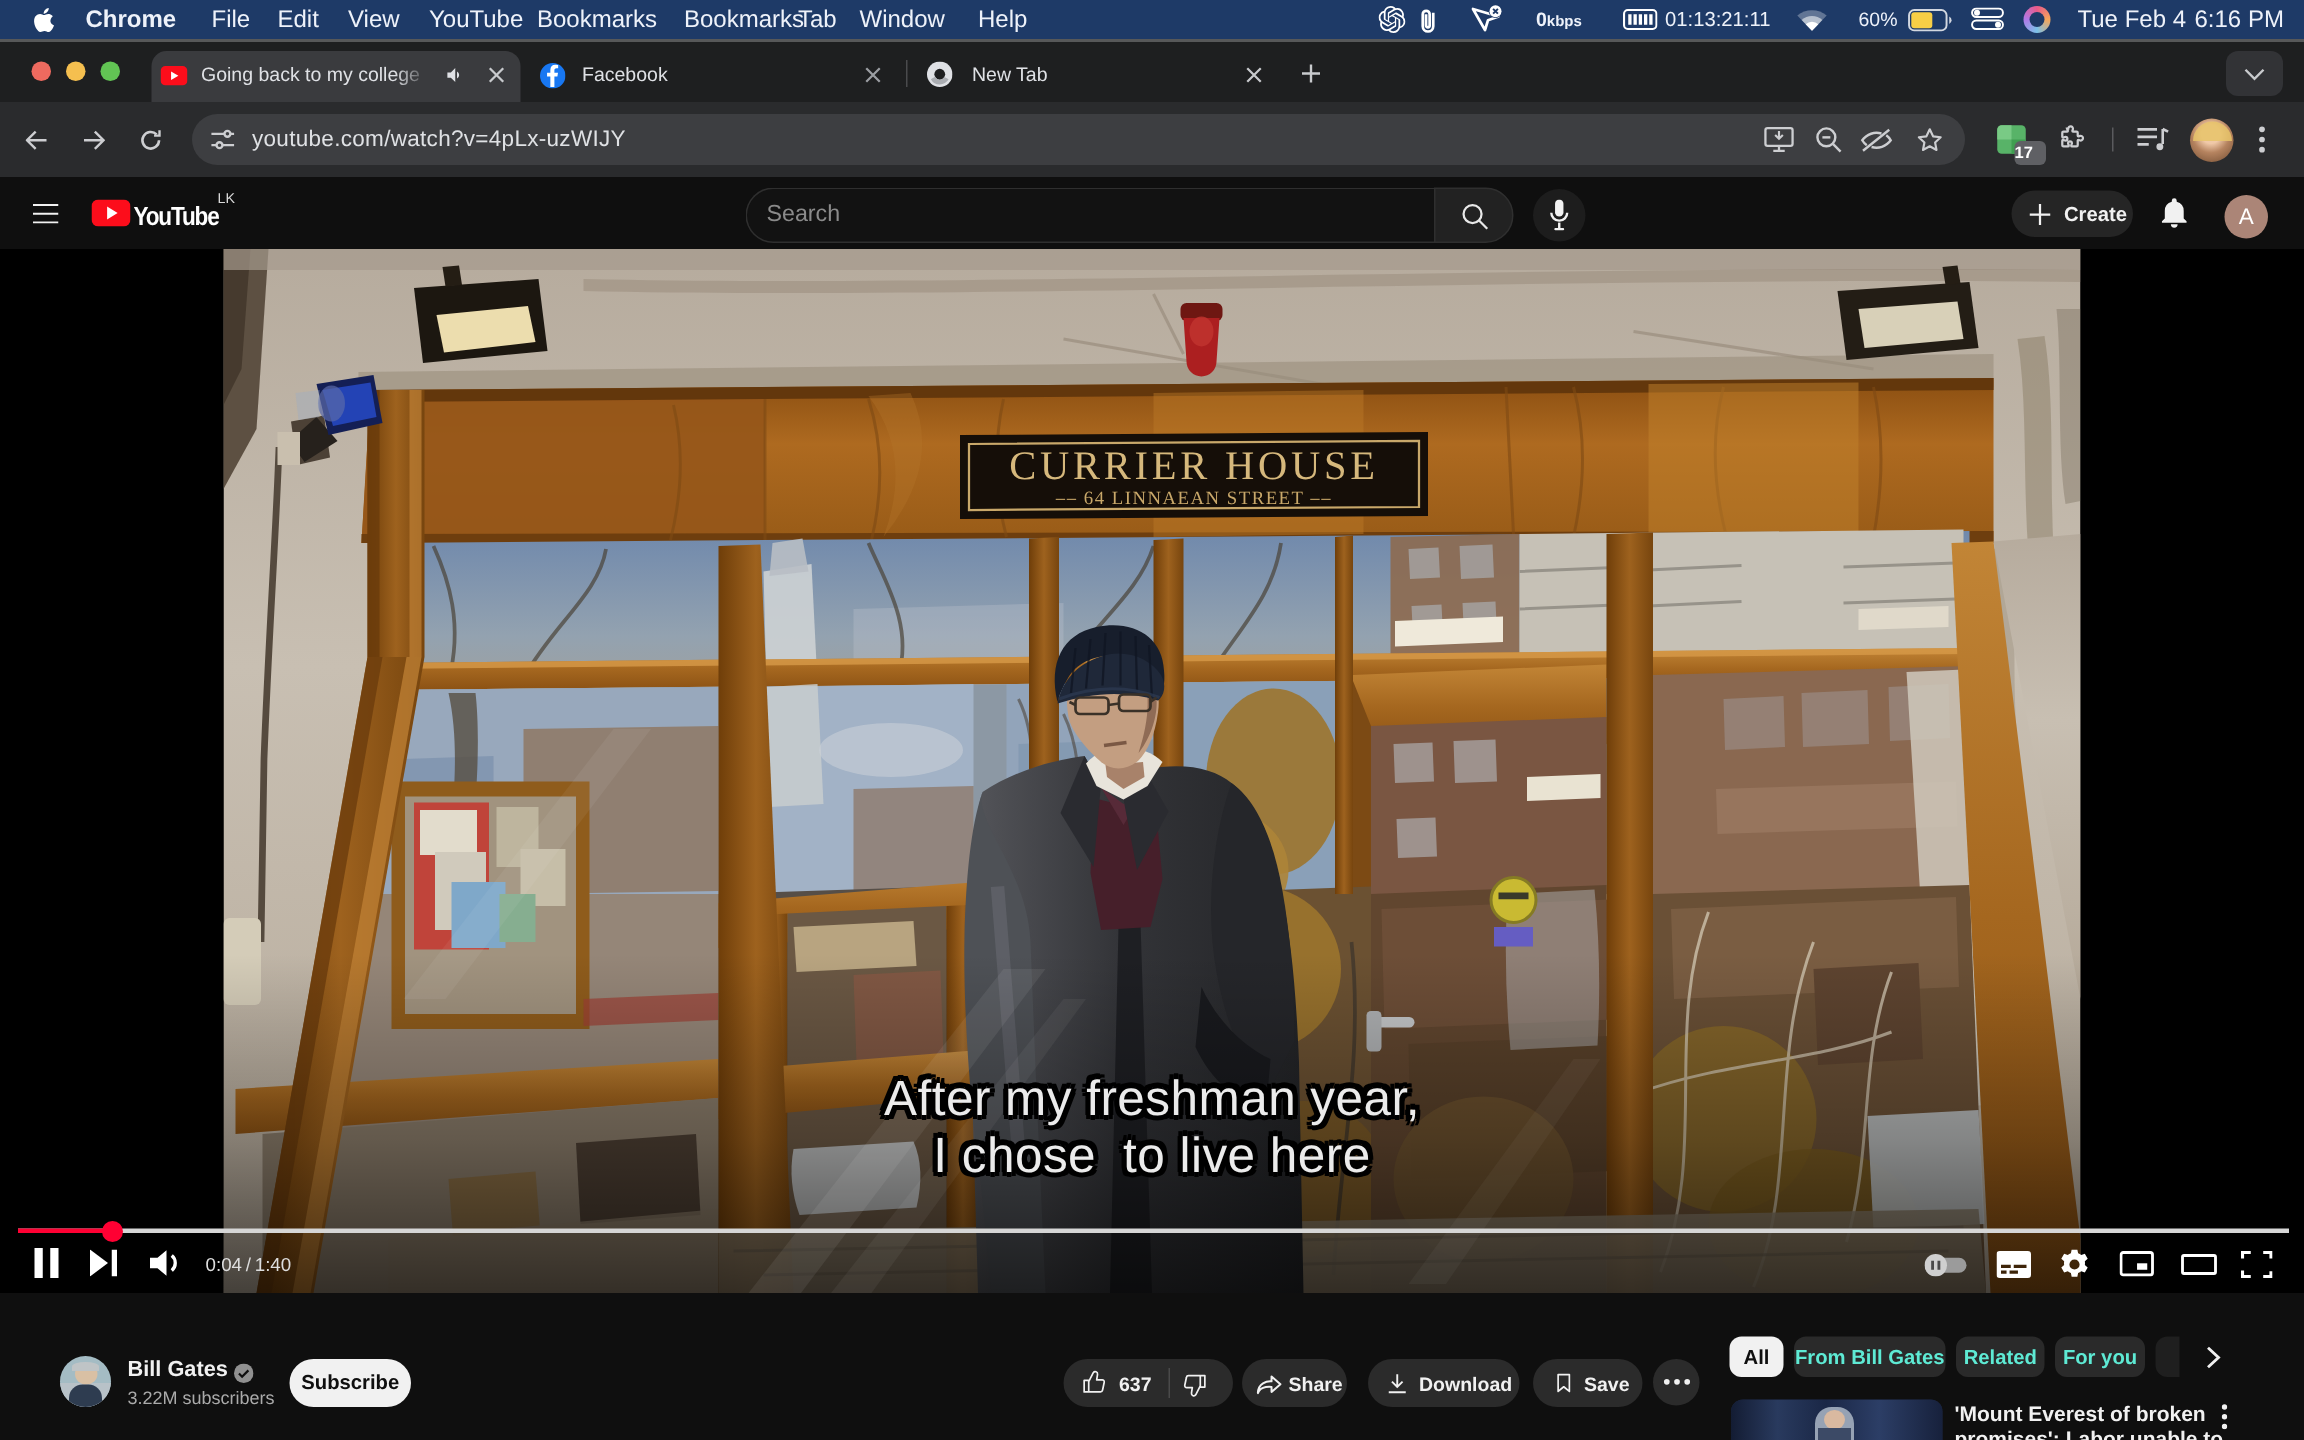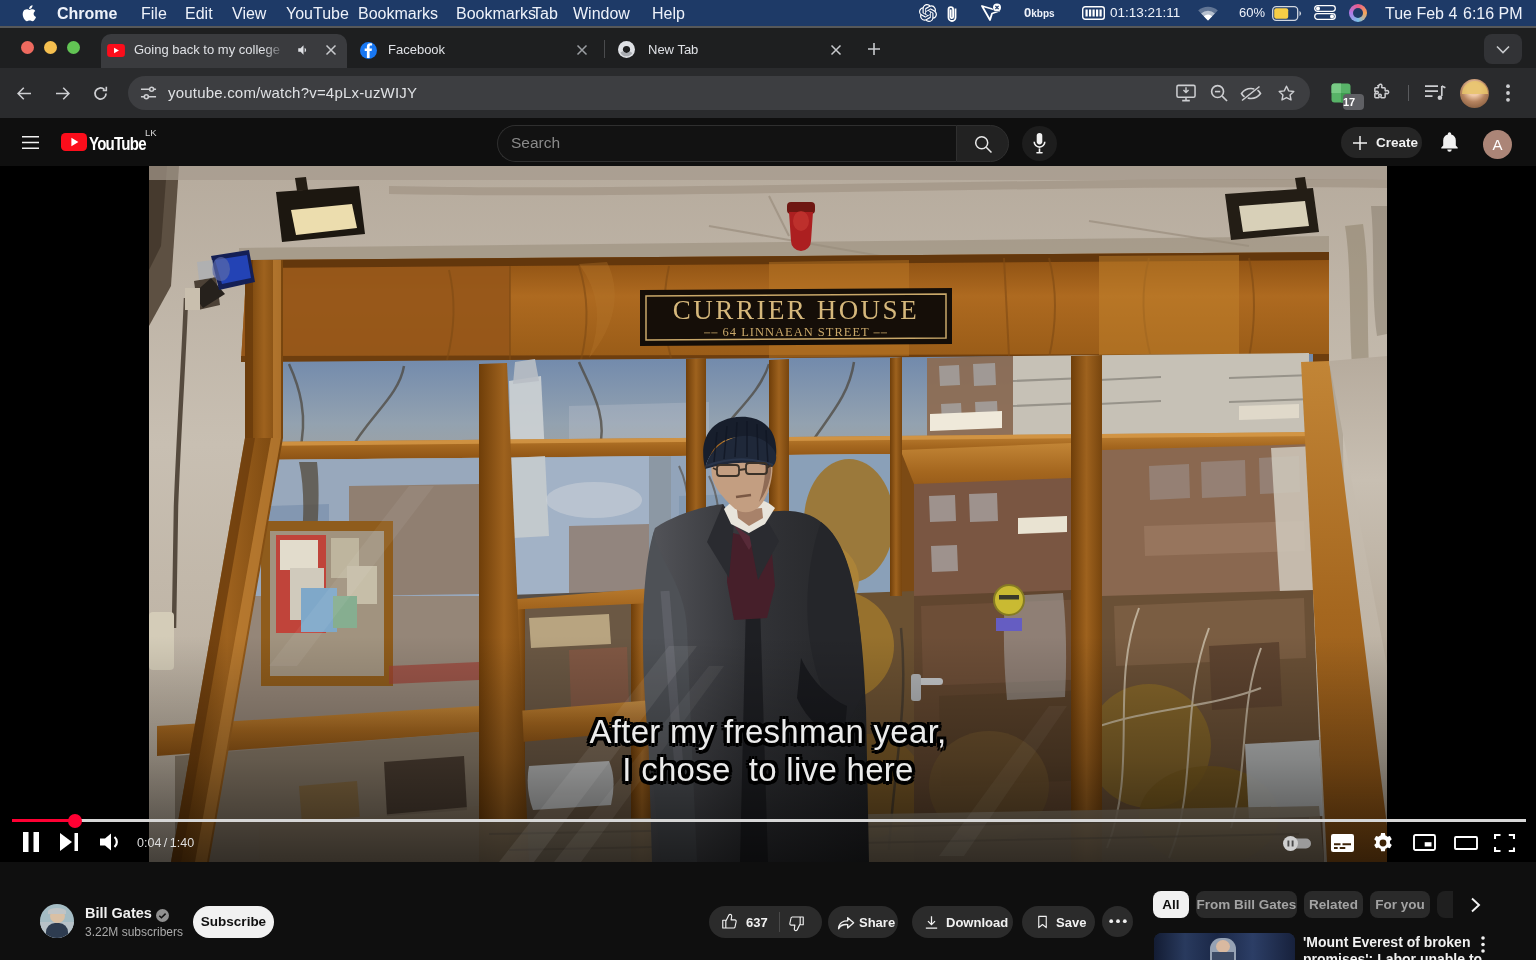--- a/index.html
+++ b/index.html
@@ -16,21 +16,21 @@
   .tabtxt { position:absolute; color:#dfe1e5; font-size:13px; white-space:nowrap; }
   #toolbar { position:absolute; top:68px; left:0; width:1536px; height:50px; background:#2a2b2d; }
   #urlpill { position:absolute; left:128px; top:76px; width:1182px; height:34px; background:#3d3e41; border-radius:17px; }
   #masthead { position:absolute; top:118px; left:0; width:1536px; height:48px; background:#0f0f0f; }
   #player { position:absolute; top:166px; left:0; width:1536px; height:696px; background:#000; }
   #scene { position:absolute; left:149px; top:166px; width:1238px; height:696px; }
   .cap { position:absolute; left:149px; width:1238px; text-align:center; color:#ebebeb; font-size:33px; font-weight:500; letter-spacing:0.3px;
          text-shadow:-3px -3px 0 #000, 3px -3px 0 #000, -3px 3px 0 #000, 3px 3px 0 #000, 0 -3.5px 0 #000, 0 3.5px 0 #000, -3.5px 0 0 #000, 3.5px 0 0 #000; }
   #below { position:absolute; top:862px; left:0; width:1536px; height:98px; background:#0f0f0f; }
   .pill { position:absolute; top:906px; height:32px; background:#2b2b2b; border-radius:16px; color:#f1f1f1; font-size:13.5px; font-weight:600; }
-  .chip { position:absolute; top:891px; height:27px; background:#2a2a2a; border-radius:8px; color:#a3a3a3; font-size:13.5px; font-weight:600; line-height:27px; text-align:center; }
+  .chip { position:absolute; top:891px; height:27px; background:#2a2a2a; border-radius:8px; color:#5eead4; font-size:13.5px; font-weight:600; line-height:27px; text-align:center; }
 </style>
 </head>
 <body>
 <div id="page">
   <div id="menubar"></div>
   <div id="winedge"></div>
   <div id="tabstrip"></div>
   <div id="toolbar"></div>
   <div id="masthead"></div>
   <div id="player"></div>

